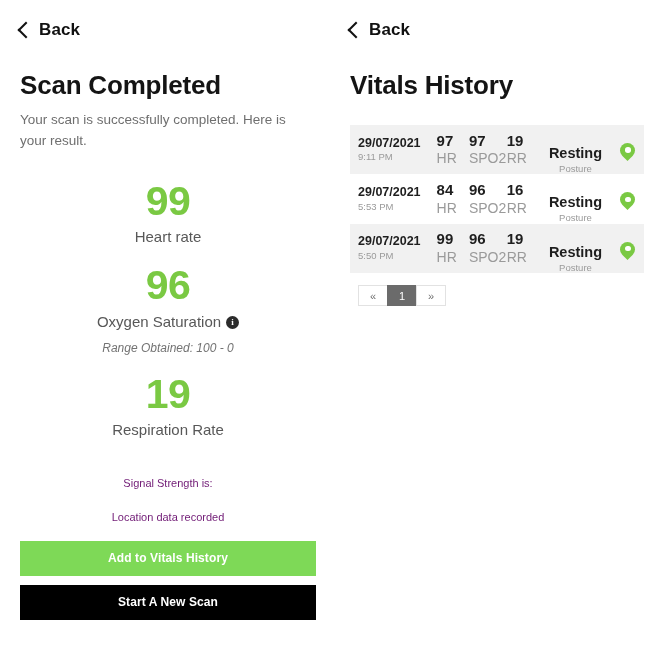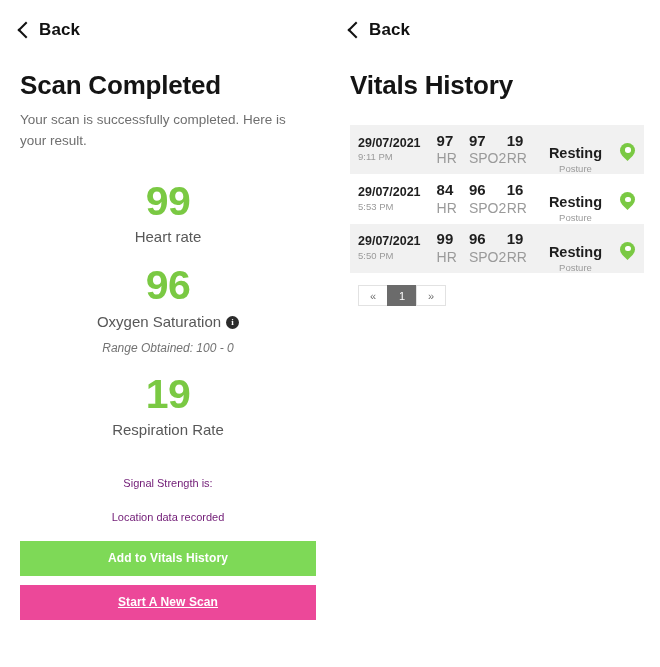--- a/index.html
+++ b/index.html
@@ -136,21 +136,21 @@
     padding: 10px 0 11px;
     font-size: 12px;
     font-weight: bold;
     font-family: "Liberation Sans", sans-serif;
     color: #ffffff;
     cursor: pointer;
     letter-spacing: .1px;
     text-align: center;
   }
   .btn-primary { background: #7ed957; margin-bottom: 9px; }
-  .btn-secondary { background: #ec4899; text-decoration: underline; }
+  .btn-secondary { background: #000000; }
 
   
   .history-table {
     margin-top: 24px;
     width: 294px;
     border-collapse: collapse;
   }
   .history-row { height: 39px; padding-left: 8px; }
   .history-row.alt { background: #f1f1f1; }
   .history-row td {

